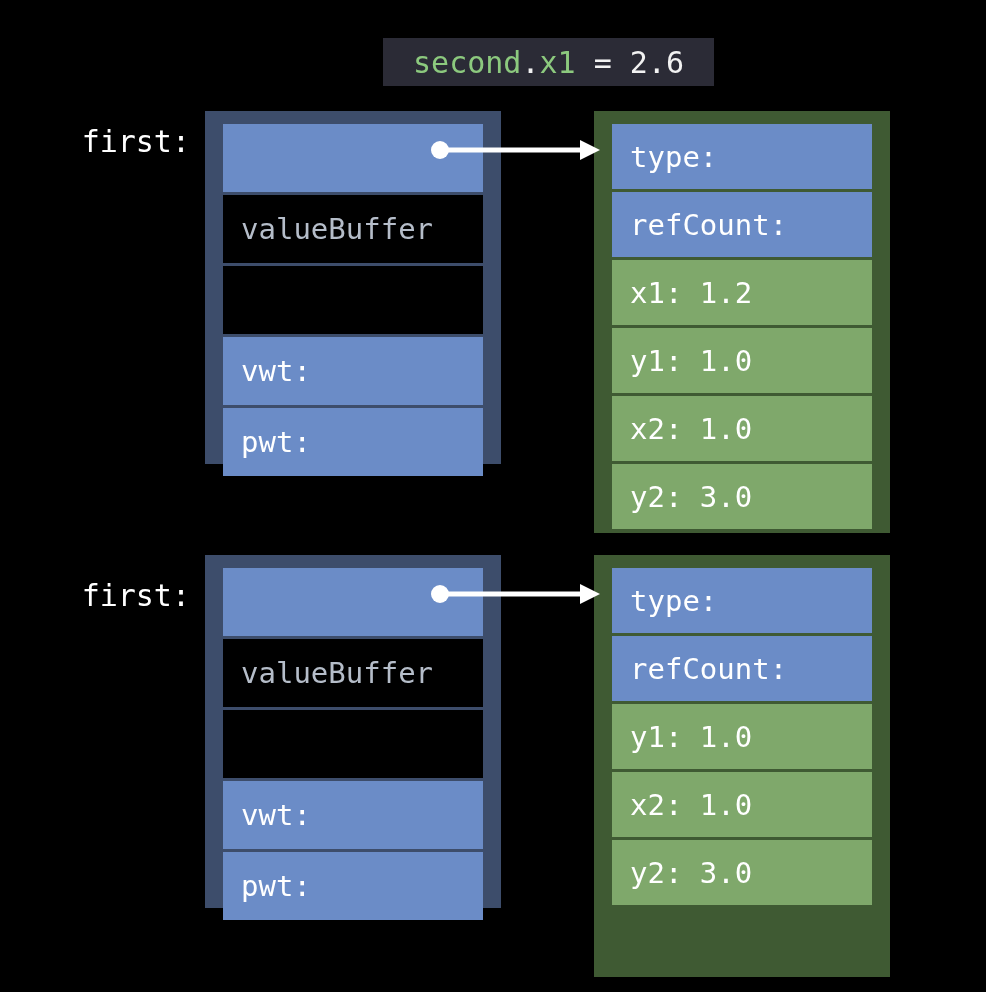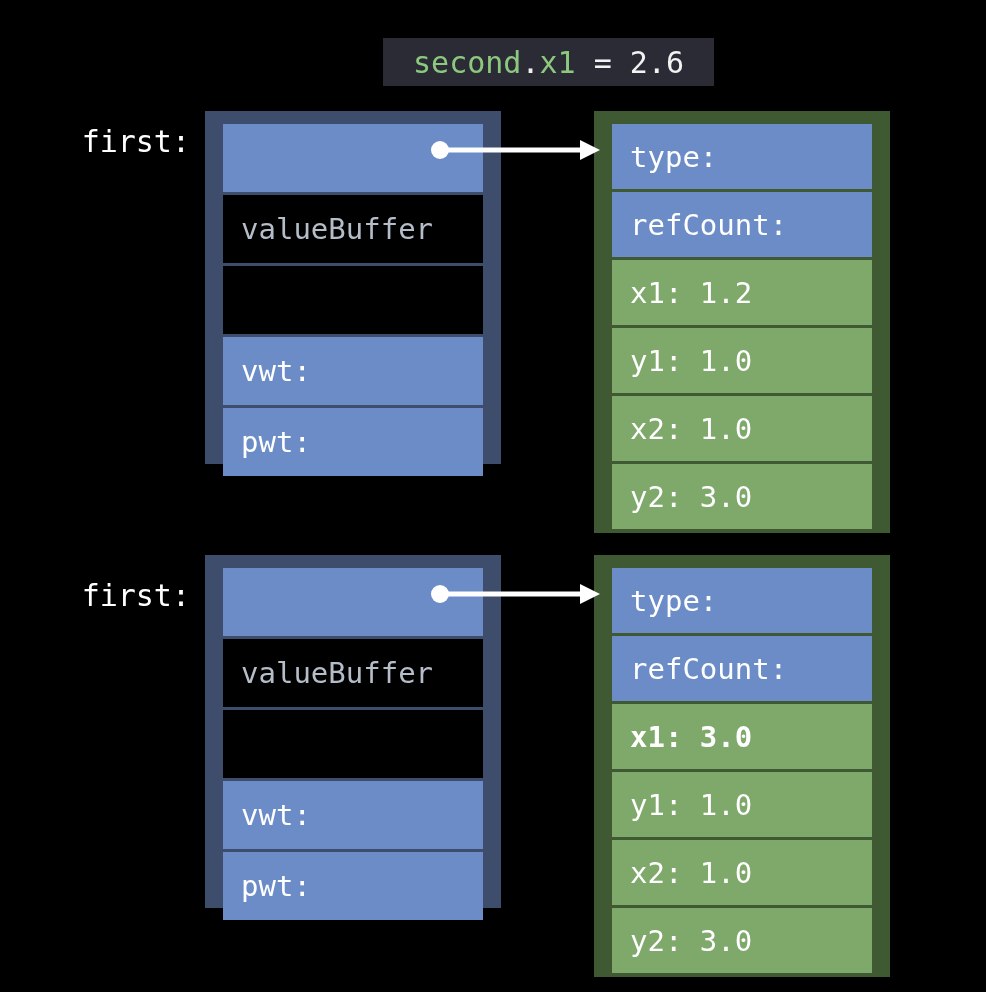--- a/index.html
+++ b/index.html
@@ -127,21 +127,20 @@
   <div class="row cell-blue-light"></div>
   <div class="row cell-blue-dark placeholder">valueBuffer</div>
   <div class="row cell-blue-dark"></div>
   <div class="row cell-blue-light">vwt:</div>
   <div class="row cell-blue-light">pwt:</div>
 </div>
 
 <div class="frame frame-green" id="box-second-green">
   <div class="row cell-blue-light">type:</div>
   <div class="row cell-blue-light">refCount:</div>
-  <div class="row cell-green bold">x1: 3.0</div>
   <div class="row cell-green">y1: 1.0</div>
   <div class="row cell-green">x2: 1.0</div>
   <div class="row cell-green">y2: 3.0</div>
 </div>
 
 <svg class="arrow-svg" id="arrow-first" width="175" height="30" viewBox="0 0 175 30">
   <circle cx="10" cy="15" r="9" fill="#ffffff"></circle>
   <line x1="10" y1="15" x2="158" y2="15" stroke="#ffffff" stroke-width="5"></line>
   <polygon points="170,15 150,5 150,25" fill="#ffffff"></polygon>
 </svg>

